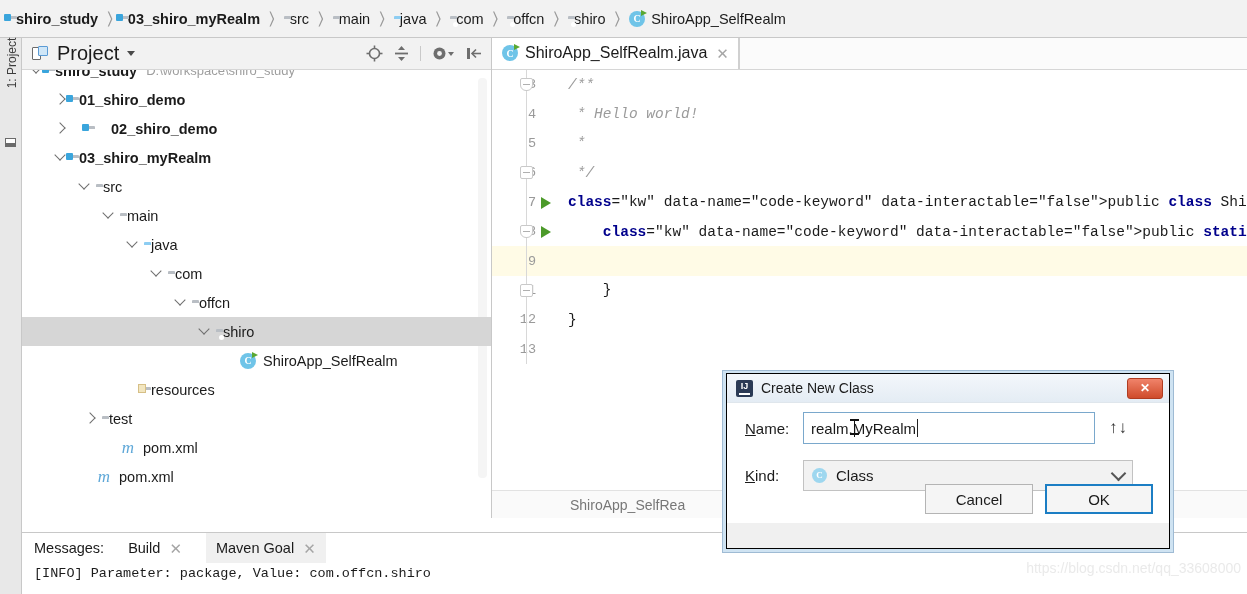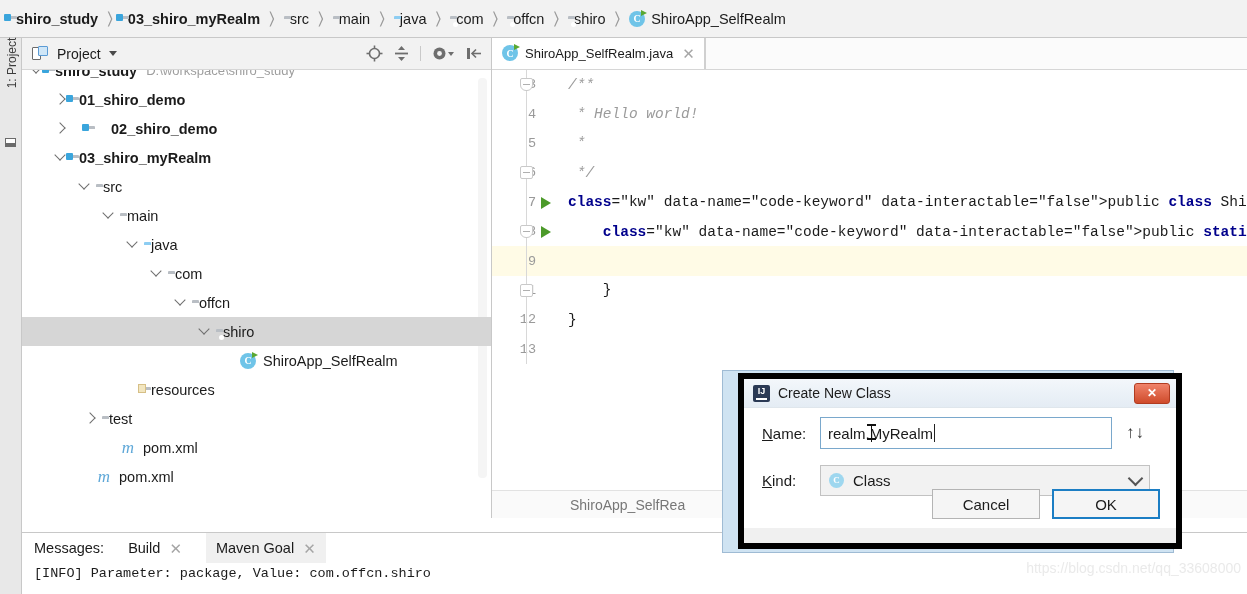--- a/index.html
+++ b/index.html
@@ -59,21 +59,21 @@
   }
   .strip .vicon:after{content:"";position:absolute;left:0;bottom:0;right:0;height:3px;background:#6b6b6b;}
 
   
   .projpanel{position:absolute;left:22px;top:38px;width:470px;height:480px;background:#ffffff;
     border-right:1px solid #c8c8c8;box-sizing:border-box;overflow:hidden;}
   .projhead{
     position:absolute;left:0;top:0;width:469px;height:32px;background:#f2f2f2;
     border-bottom:1px solid #d6d6d6;display:flex;align-items:center;box-sizing:border-box;
   }
-  .projhead .ptitle{font-size:14px;color:#1b1b1b;margin-left:8px;}
+  .projhead .ptitle{font-size:20px;color:#1b1b1b;margin-left:8px;}
   .projicon{width:17px;height:15px;margin-left:10px;position:relative;flex:none;}
   .projicon .b1{position:absolute;left:0;top:1px;width:9px;height:13px;border:1.5px solid #6b6b6b;
     background:#fff;box-sizing:border-box;border-radius:1px;}
   .projicon .b2{position:absolute;left:6px;top:0;width:10px;height:10px;border:1.5px solid #5b9bd5;
     background:#cfe6f7;box-sizing:border-box;border-radius:1px;}
   .caret{margin-left:8px;width:0;height:0;border-left:4.5px solid transparent;
     border-right:4.5px solid transparent;border-top:5px solid #4a4a4a;}
   .tools{margin-left:auto;display:flex;align-items:center;padding-right:8px;gap:10px;}
   .tbtn{width:17px;height:17px;position:relative;}
   .vdiv{width:1px;height:15px;background:#c9c9c9;}
@@ -95,21 +95,21 @@
     width:16px;text-align:center;flex:none;}
   .tscroll{position:absolute;right:4px;top:8px;width:9px;height:400px;background:#f5f5f5;border-radius:4px;}
 
   
   .editor{position:absolute;left:492px;top:38px;width:755px;height:480px;background:#ffffff;
     overflow:hidden;}
   .tabbar{position:absolute;left:0;top:0;width:755px;height:32px;background:#f2f2f2;
     border-bottom:1px solid #d6d6d6;display:flex;align-items:flex-end;box-sizing:border-box;}
   .etab{height:32px;display:flex;align-items:center;padding:0 9px 0 10px;background:#ffffff;
     border-right:1px solid #d0d0d0;box-sizing:border-box;}
-  .etab .tname{font-size:13px;margin-left:7px;color:#1b1b1b;}
+  .etab .tname{font-size:16px;margin-left:7px;color:#1b1b1b;}
   .xmark{margin-left:9px;font-size:15px;color:#a5a5a5;line-height:1;}
   .tabspacer{flex:1;height:31px;border-left:1px solid #d0d0d0;background:#fbfbfb;}
 
   .code{position:absolute;left:0;top:32px;width:755px;height:410px;
     font-family:"Liberation Mono",monospace;font-size:14.5px;}
   .cline{position:relative;height:29.4px;display:flex;align-items:center;}
   .cline.cur{background:#fffbe6;}
   .lnum{width:44px;text-align:right;color:#9a9a9a;font-size:13.5px;flex:none;padding-right:2px;}
   .gut{width:20px;flex:none;position:relative;height:29px;}
   .runarrow{position:absolute;left:3px;top:9px;width:0;height:0;
@@ -138,21 +138,21 @@
   .console{font-family:"Liberation Mono",monospace;font-size:13.5px;color:#1b1b1b;
     padding-left:12px;line-height:21px;}
 
   .watermark{position:absolute;right:6px;bottom:18px;font-size:14px;color:#eaeaea;
     font-family:"Liberation Sans",sans-serif;}
 
   
   .dlgshadow{position:absolute;left:722px;top:370px;width:452px;height:183px;
     background:#cfe3f2;border:1px solid #9fbbd4;box-sizing:border-box;}
   .dialog{position:absolute;left:726px;top:373px;width:444px;height:176px;
-    background:#f0f0f0;border:6px solid #000000;box-sizing:border-box;margin-left:12px;}
+    background:#f0f0f0;border:1px solid #000000;box-sizing:border-box;}
   .dtitle{height:28px;display:flex;align-items:center;
     background:linear-gradient(#f3f7fb,#e4ecf4);border-bottom:1px solid #dfe6ec;}
   .ijico{width:17px;height:17px;margin-left:9px;background:#2b3a55;border-radius:2px;position:relative;flex:none;}
   .ijico:before{content:"IJ";position:absolute;left:0;right:0;top:1px;text-align:center;
     font-size:9px;font-weight:bold;color:#ffffff;font-family:"Liberation Sans",sans-serif;}
   .ijico:after{content:"";position:absolute;left:3px;bottom:2px;right:3px;height:2px;background:#ffffff;}
   .dtname{margin-left:8px;font-size:14px;color:#1b1b1b;}
   .closebtn{margin-left:auto;margin-right:6px;width:34px;height:19px;border-radius:3px;
     background:linear-gradient(#f0836a,#cf4b2b);border:1px solid #b03c21;
     color:#fff;font-size:12px;display:flex;align-items:center;justify-content:center;font-weight:bold;}

